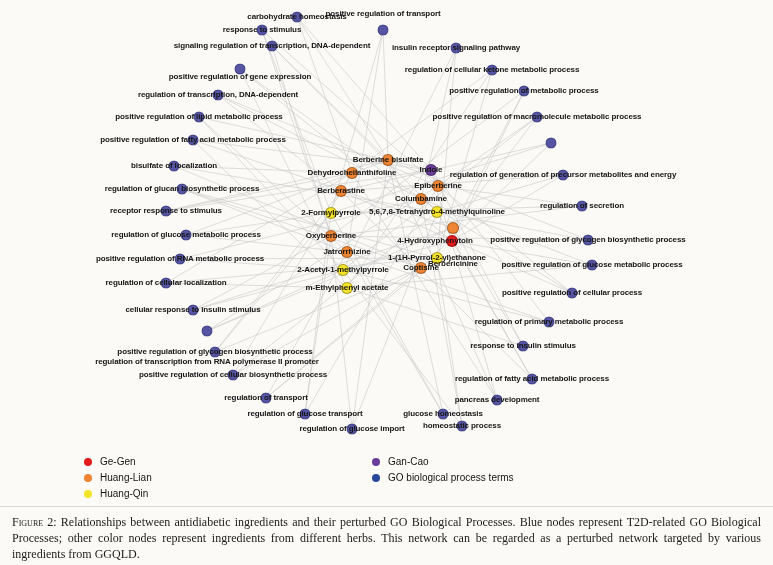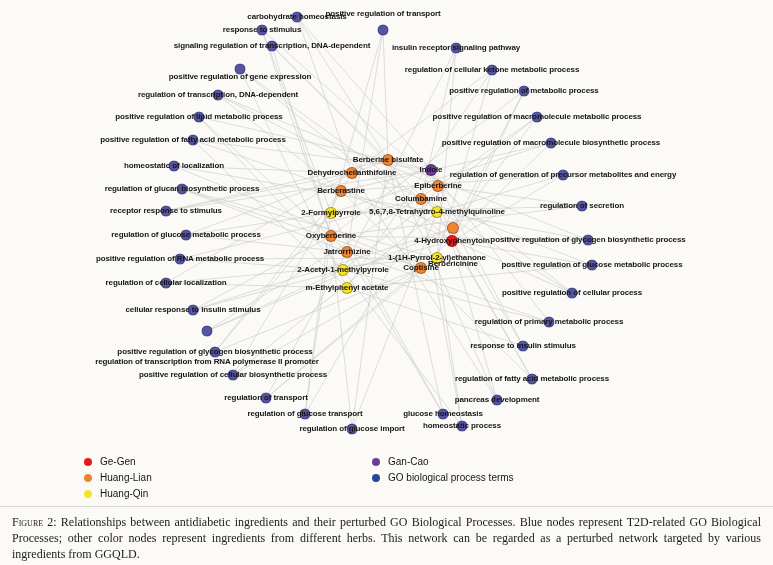--- a/index.html
+++ b/index.html
@@ -177,23 +177,22 @@
       <div class="nlabel" style="left: 218px; top: 95px;">regulation of transcription, DNA-dependent</div>
       <div class="circle go" style="left: 524px; top: 91px; background: rgb(77, 77, 160);"></div>
       <div class="nlabel" style="left: 524px; top: 91px;">positive regulation of metabolic process</div>
       <div class="circle go" style="left: 199px; top: 117px; background: rgb(77, 77, 160);"></div>
       <div class="nlabel" style="left: 199px; top: 117px;">positive regulation of lipid metabolic process</div>
       <div class="circle go" style="left: 537px; top: 117px; background: rgb(77, 77, 160);"></div>
       <div class="nlabel" style="left: 537px; top: 117px;">positive regulation of macromolecule metabolic process</div>
       <div class="circle go" style="left: 193px; top: 140px; background: rgb(77, 77, 160);"></div>
       <div class="nlabel" style="left: 193px; top: 140px;">positive regulation of fatty acid metabolic process</div>
       <div class="circle go" style="left: 551px; top: 143px; background: rgb(77, 77, 160);"></div>
-      <div class="nlabel" style="left: 551px; top: 143px;">positive regulation of macromolecule biosynthetic process</div>
       <div class="circle go" style="left: 174px; top: 166px; background: rgb(77, 77, 160);"></div>
-      <div class="nlabel" style="left: 174px; top: 166px;">homeostatic of localization</div>
+      <div class="nlabel" style="left: 174px; top: 166px;">bisulfate of localization</div>
       <div class="circle go" style="left: 563px; top: 175px; background: rgb(77, 77, 160);"></div>
       <div class="nlabel" style="left: 563px; top: 175px;">regulation of generation of precursor metabolites and energy</div>
       <div class="circle go" style="left: 182px; top: 189px; background: rgb(77, 77, 160);"></div>
       <div class="nlabel" style="left: 182px; top: 189px;">regulation of glucan biosynthetic process</div>
       <div class="circle go" style="left: 166px; top: 211px; background: rgb(77, 77, 160);"></div>
       <div class="nlabel" style="left: 166px; top: 211px;">receptor response to stimulus</div>
       <div class="circle go" style="left: 582px; top: 206px; background: rgb(77, 77, 160);"></div>
       <div class="nlabel" style="left: 582px; top: 206px;">regulation of secretion</div>
       <div class="circle go" style="left: 186px; top: 235px; background: rgb(77, 77, 160);"></div>
       <div class="nlabel" style="left: 186px; top: 235px;">regulation of glucose metabolic process</div>
@@ -247,21 +246,21 @@
       <div class="nlabel" style="left: 421px; top: 199px;">Columbamine</div>
       <div class="circle ing" style="left: 331px; top: 213px; background: rgb(245, 227, 42);"></div>
       <div class="nlabel" style="left: 331px; top: 213px;">2-Formylpyrrole</div>
       <div class="circle ing" style="left: 437px; top: 212px; background: rgb(245, 227, 42);"></div>
       <div class="nlabel" style="left: 437px; top: 212px;">5,6,7,8-Tetrahydro-4-methylquinoline</div>
       <div class="circle ing" style="left: 453px; top: 228px; background: rgb(239, 133, 50);"></div>
       <div class="nlabel" style="left: 453px; top: 244px; margin-top: 20px;">Berbericinine</div>
       <div class="circle ing" style="left: 331px; top: 236px; background: rgb(239, 133, 50);"></div>
       <div class="nlabel" style="left: 331px; top: 236px;">Oxyberberine</div>
       <div class="circle ing" style="left: 452px; top: 241px; background: rgb(228, 26, 28);"></div>
-      <div class="nlabel" style="left: 452px; top: 241px; text-align: center;">4-Hydroxyphenytoin</div>
+      <div class="nlabel" style="left: 435px; top: 241px; text-align: center;">4-Hydroxyphenytoin</div>
       <div class="circle ing" style="left: 347px; top: 252px; background: rgb(239, 133, 50);"></div>
       <div class="nlabel" style="left: 347px; top: 252px;">Jatrorrhizine</div>
       <div class="circle ing" style="left: 437px; top: 258px; background: rgb(245, 227, 42);"></div>
       <div class="nlabel" style="left: 437px; top: 258px;">1-(1H-Pyrrol-2-yl)ethanone</div>
       <div class="circle ing" style="left: 421px; top: 268px; background: rgb(239, 133, 50);"></div>
       <div class="nlabel" style="left: 421px; top: 268px;">Coptisine</div>
       <div class="circle ing" style="left: 343px; top: 270px; background: rgb(245, 227, 42);"></div>
       <div class="nlabel" style="left: 343px; top: 270px;">2-Acetyl-1-methylpyrrole</div>
       <div class="circle ing" style="left: 347px; top: 288px; background: rgb(245, 227, 42);"></div>
       <div class="nlabel" style="left: 347px; top: 288px;">m-Ethylphenyl acetate</div>

